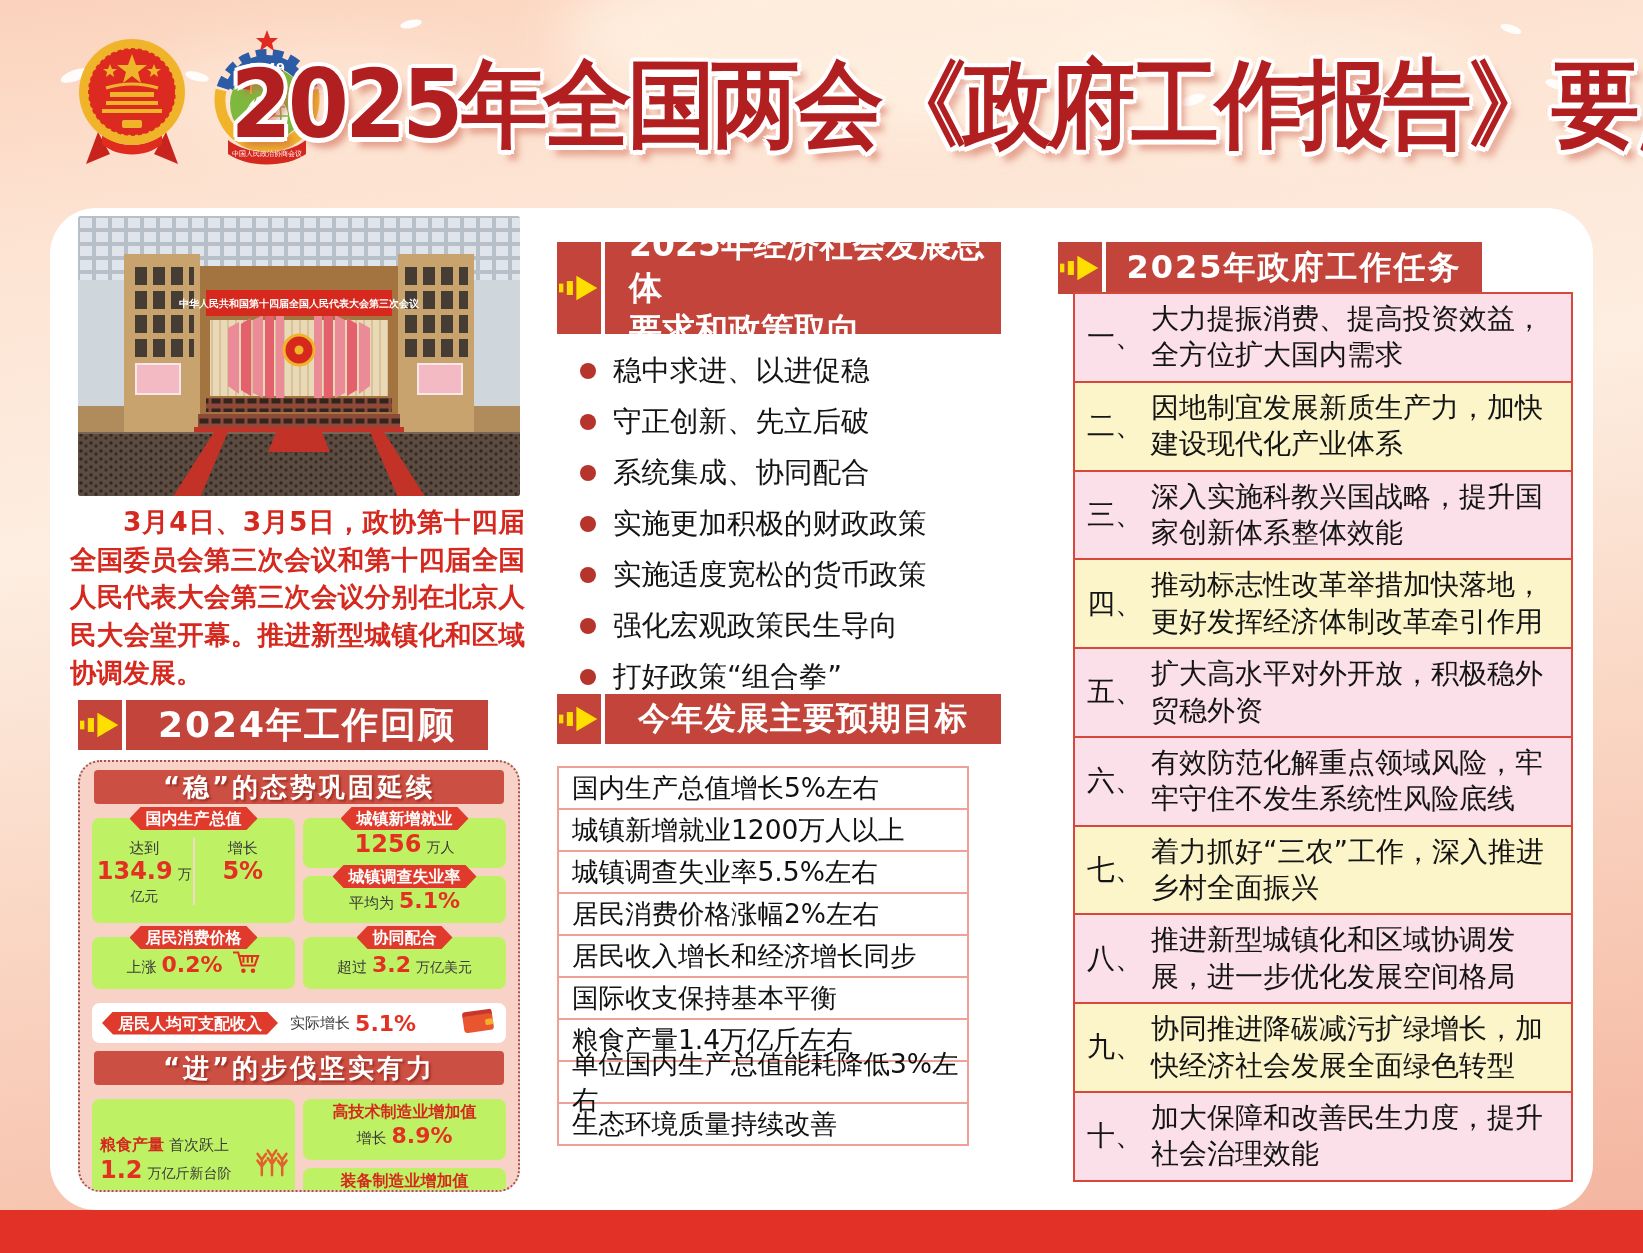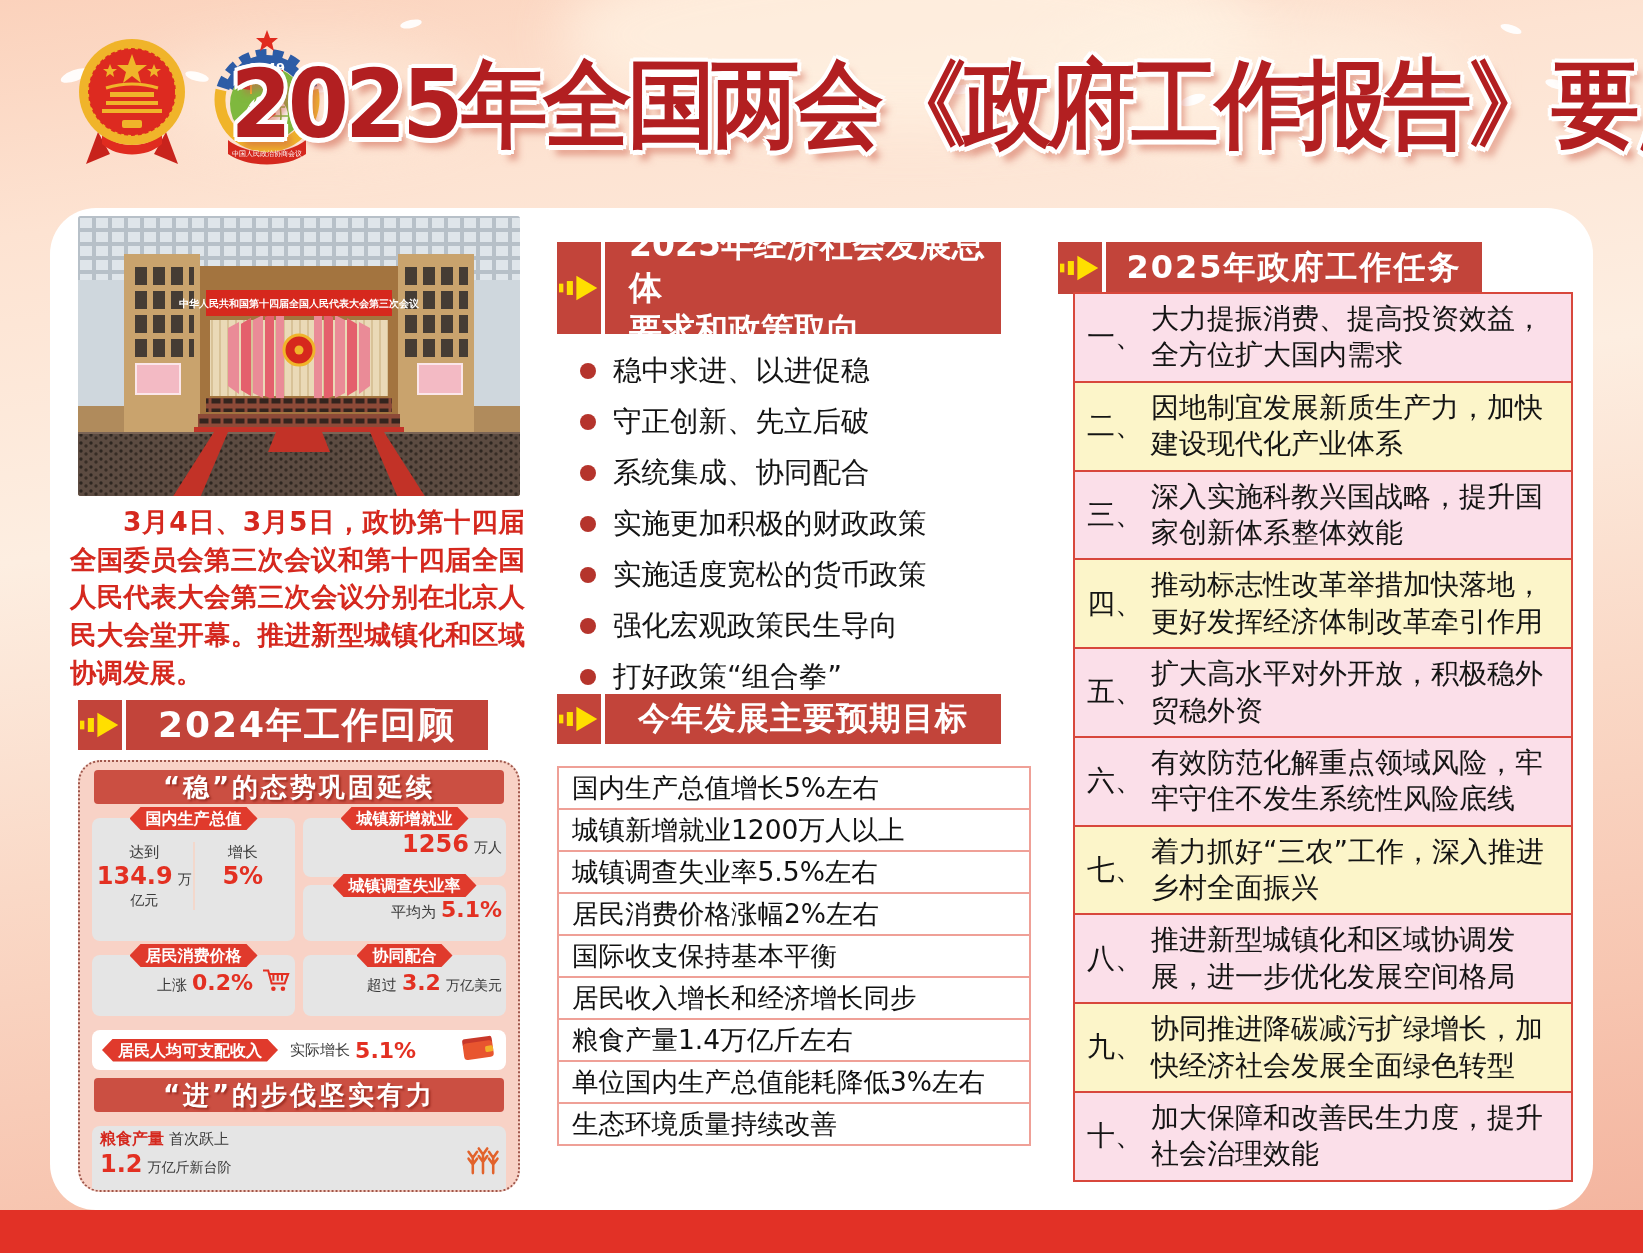--- a/index.html
+++ b/index.html
@@ -57,39 +57,39 @@
   #hdr-targets .hbar{font-size:32px;letter-spacing:1px}
   #hdr-tasks{left:1058px;top:242px;width:424px;height:52px}
   #hdr-tasks .hbar{font-size:32px;letter-spacing:2px}
 
   
   .bullets{position:absolute;left:580px;top:352px;width:424px;list-style:none}
   .bullets li{display:flex;align-items:center;margin-bottom:13px;font-size:28.5px;color:#141414}
   .bullets .dot{width:16px;height:16px;border-radius:50%;background:#b5342c;margin-right:17px;flex:0 0 16px}
 
   
-  .targets{position:absolute;left:557px;top:766px;width:474px}
+  .targets{position:absolute;left:557px;top:766px;width:412px}
   .targets .trow{background:#fff;border:2px solid #efa097;margin-top:-2px;height:44px;display:flex;align-items:center;padding-left:13px;font-size:26.5px;color:#111}
   .targets .trow:first-child{margin-top:0}
 
   
   .tasks{position:absolute;left:1073px;top:292px;width:500px;border:2px solid #d8473c}
   .task{display:flex;padding:7px 8px 7px 12px;font-size:28px;line-height:1.3;color:#141414;border-top:2px solid #d8473c;align-items:center}
   .task:first-child{border-top:none}
   .task .tnum{flex:0 0 64px}
   .task.pink{background:#fbdfe9}
   .task.yellow{background:#fcf5c9}
 
   
   .panel{position:absolute;left:78px;top:760px;width:442px;height:432px;background:#f8d2c6;border:2px dotted #9e564b;border-radius:22px;padding:8px 12px;overflow:hidden}
   .secbar{height:34px;background:#cb4f42;border-radius:4px;color:#fff;font-weight:bold;font-size:26px;display:flex;align-items:center;justify-content:center;letter-spacing:3px;text-shadow:2px 2px 2px rgba(120,18,8,.5);margin:0 2px}
   .secbar.second{margin-top:8px}
   .srow{display:flex;gap:8px;margin-top:14px;align-items:stretch}
   .scol{flex:1;display:flex;flex-direction:column;gap:8px}
-  .scard{position:relative;background:#e5e5e5;border-radius:8px;text-align:center;flex:1;display:flex;align-items:center;justify-content:flex-end;padding:12px 4px 19px}
+  .scard{position:relative;background:#bef264;border-radius:8px;text-align:center;flex:1;display:flex;align-items:center;justify-content:center;padding:12px 4px 10px}
   .scard.norib{padding-top:3px;flex-direction:column;line-height:1.25}
   .rib{position:absolute;top:-11px;left:50%;transform:translateX(-50%);height:23px;line-height:23px;background:#e03a2c;color:#fff;font-size:16px;font-weight:bold;padding:0 16px;white-space:nowrap;
        clip-path:polygon(0 50%,11px 0,calc(100% - 11px) 0,100% 50%,calc(100% - 11px) 100%,11px 100%)}
   .k{font-size:15px;color:#3a3a3a}
   .n{font-size:22px;font-weight:bold;color:#e33022}
   .n.big{font-size:24px}
   .u{font-size:14px;color:#3a3a3a}
   .rlabel{font-size:16px;font-weight:bold;color:#d5281e}
   .duo{display:flex;width:100%}
   .duo>div{flex:1;line-height:1.2}
@@ -327,20 +327,32 @@
           <div><span class="n big">1.2</span>
             <span class="u">万亿斤新台阶</span></div>
           <span class="iconabs">
             <svg width="34" height="32" viewBox="0 0 40 36" stroke="#e2622b" stroke-width="3" stroke-linecap="round" fill="none">
               <path d="M8 34 V16 M8 16 l-5 -7 M8 16 l5 -7 M8 24 l-5 -7 M8 24 l5 -7"></path>
               <path d="M20 34 V12 M20 12 l-5 -7 M20 12 l5 -7 M20 21 l-5 -7 M20 21 l5 -7"></path>
               <path d="M32 34 V16 M32 16 l-5 -7 M32 16 l5 -7 M32 24 l-5 -7 M32 24 l5 -7"></path>
             </svg></span>
         </div>
       </div>
+      <div class="scol">
+        <div class="scard norib">
+          <div class="rlabel">高技术制造业增加值</div>
+          <div><span class="k">增长</span>
+            <span class="n">8.9%</span></div>
+        </div>
+        <div class="scard norib">
+          <div class="rlabel">装备制造业增加值</div>
+          <div><span class="k">增长</span>
+            <span class="n">7.7%</span></div>
+        </div>
+      </div>
     </div>
 
   </div>
 
   <div class="hdr" id="hdr-policy">
     <div class="abox">
       <svg width="40" height="30" viewBox="0 0 46 34">
           <rect x="0" y="12" width="5" height="10" fill="#ffdf00"></rect>
           <rect x="9" y="9" width="7" height="16" fill="#ffdf00"></rect>
           <polygon points="20,3 44,17 20,31" fill="#ffdf00"></polygon>
@@ -392,22 +404,22 @@
         </svg>
     </div>
     <div class="hbar">今年发展主要预期目标</div>
   </div>
 
   <div class="targets">
     <div class="trow">国内生产总值增长5%左右</div>
     <div class="trow">城镇新增就业1200万人以上</div>
     <div class="trow">城镇调查失业率5.5%左右</div>
     <div class="trow">居民消费价格涨幅2%左右</div>
+    <div class="trow">居民收入增长和经济增长同步</div>
     <div class="trow">国际收支保持基本平衡</div>
-    <div class="trow">居民收入增长和经济增长同步</div>
     <div class="trow">粮食产量1.4万亿斤左右</div>
     <div class="trow">单位国内生产总值能耗降低3%左右</div>
     <div class="trow">生态环境质量持续改善</div>
   </div>
 
   <div class="hdr" id="hdr-tasks">
     <div class="abox">
       <svg width="40" height="30" viewBox="0 0 46 34">
           <rect x="0" y="12" width="5" height="10" fill="#ffdf00"></rect>
           <rect x="9" y="9" width="7" height="16" fill="#ffdf00"></rect>

